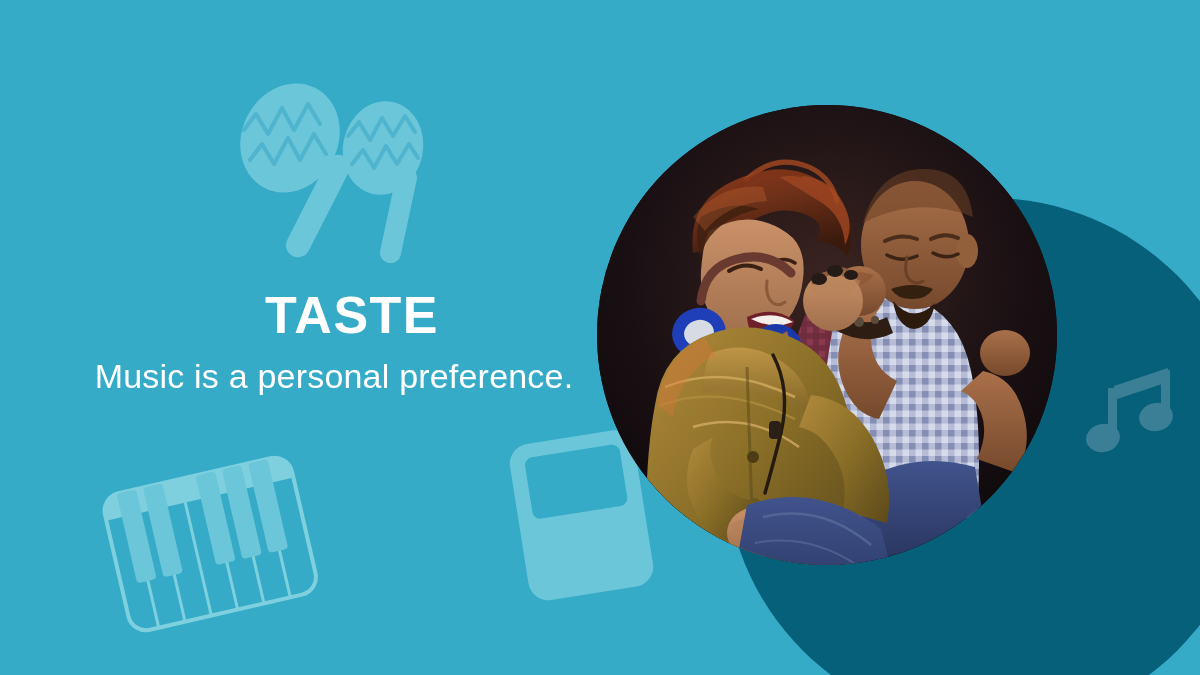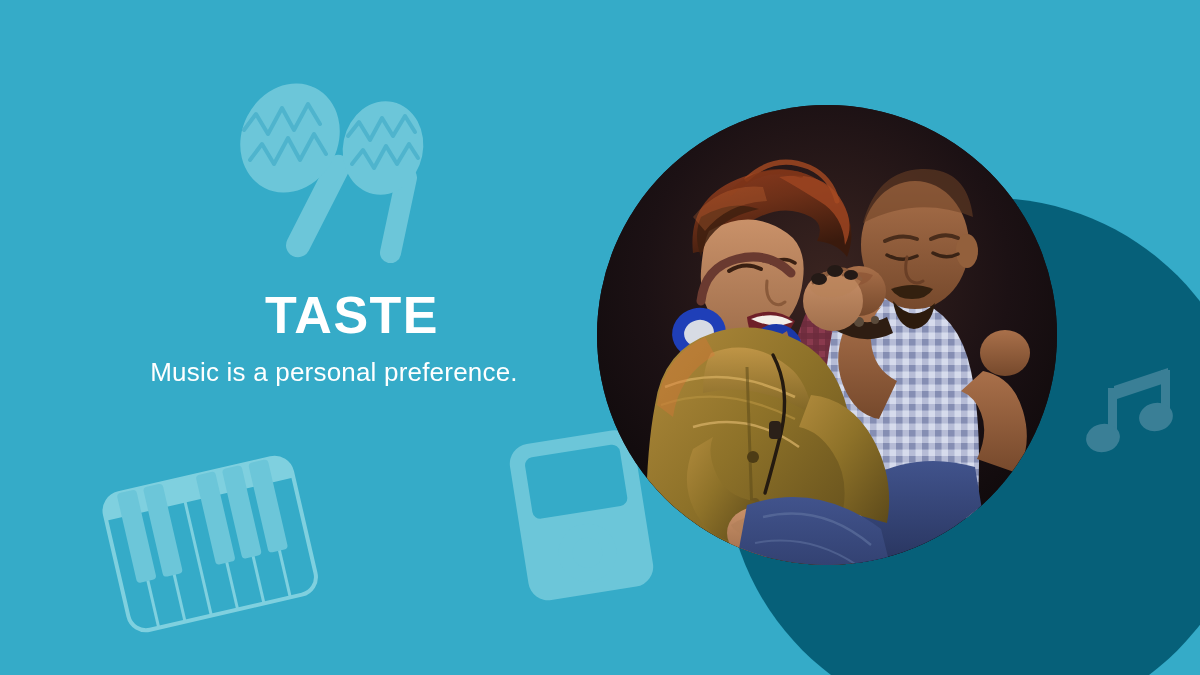--- a/index.html
+++ b/index.html
@@ -52,21 +52,21 @@
   #page-title {
     font-size:52px;
     font-weight:bold;
     letter-spacing:1.5px;
     color:#ffffff;
     line-height:1.05;
     padding-left:36px;
   }
   #page-subtitle {
     margin-top:14px;
-    font-size:26px;
+    font-size:34px;
     font-weight:300;
     color:#ffffff;
     letter-spacing:0.2px;
   }
 </style>
 </head>
 <body>
 
 <div id="slide">
 

